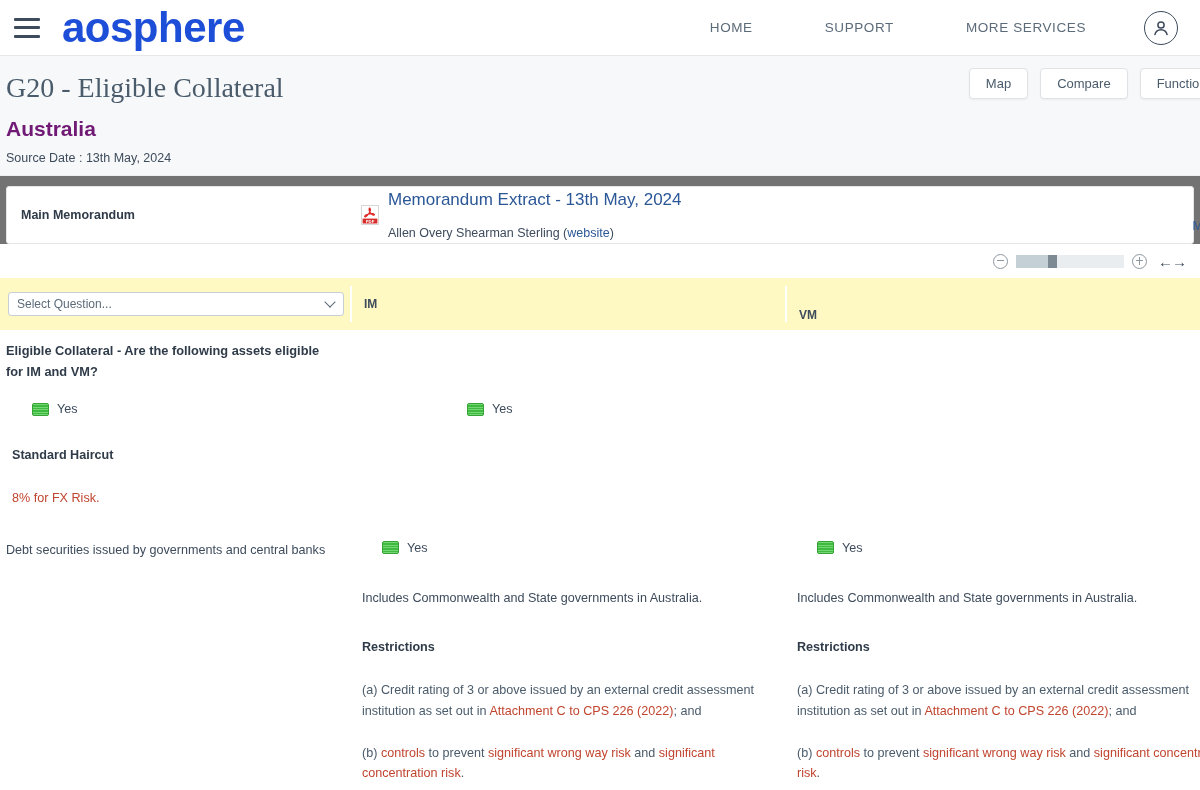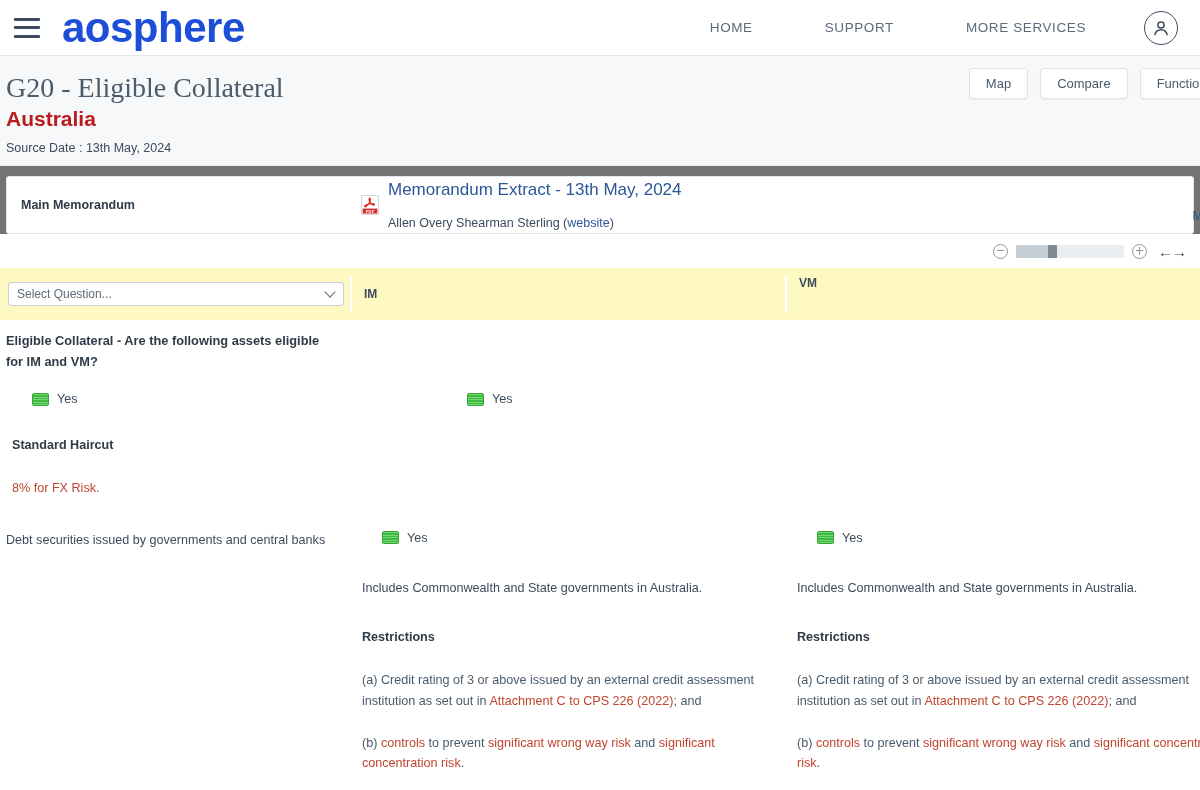--- a/index.html
+++ b/index.html
@@ -74,23 +74,23 @@
     font-family: "Liberation Serif", serif;
     font-size: 28px;
     color: #4a5b6b;
     padding-left: 6px;
     line-height: 1.25;
     font-weight: 400;
   }
   .title-sub {
     font-size: 21px;
     font-weight: bold;
-    color: #b91c1c;
+    color: #701a75;
     padding-left: 6px;
-    margin-top: 2px;
+    margin-top: 12px;
   }
   .source-date {
     font-size: 12.5px;
     color: #3d4b5c;
     padding-left: 6px;
     margin-top: 10px;
   }
   .title-buttons {
     position: absolute;
     top: 12px; right: -30px;
@@ -210,21 +210,21 @@
 
   
   .thead {
     display: flex;
     background: #fef9c3;
     height: 52px;
     align-items: center;
   }
   .col-q { width: 350px; flex: 0 0 350px; padding: 0 8px; }
   .col-im { width: 435px; flex: 0 0 435px; padding: 0 0 0 12px; border-left: 2px solid #ffffff; height: 36px; display: flex; align-items: center; }
-  .col-vm { flex: 1 1 auto; padding: 0 0 0 12px; border-left: 2px solid #ffffff; height: 36px; display: flex; align-items: flex-start; }
+  .col-vm { flex: 1 1 auto; padding: 0 0 0 12px; border-left: 2px solid #ffffff; height: 36px; display: flex; align-items: flex-end; }
   .colhead {
     font-size: 12px;
     font-weight: bold;
     color: #3d4b5c;
   }
   .qselect {
     width: 336px; height: 24px;
     border: 1px solid #c9cfd4;
     border-radius: 3px;
     background: #fff;

